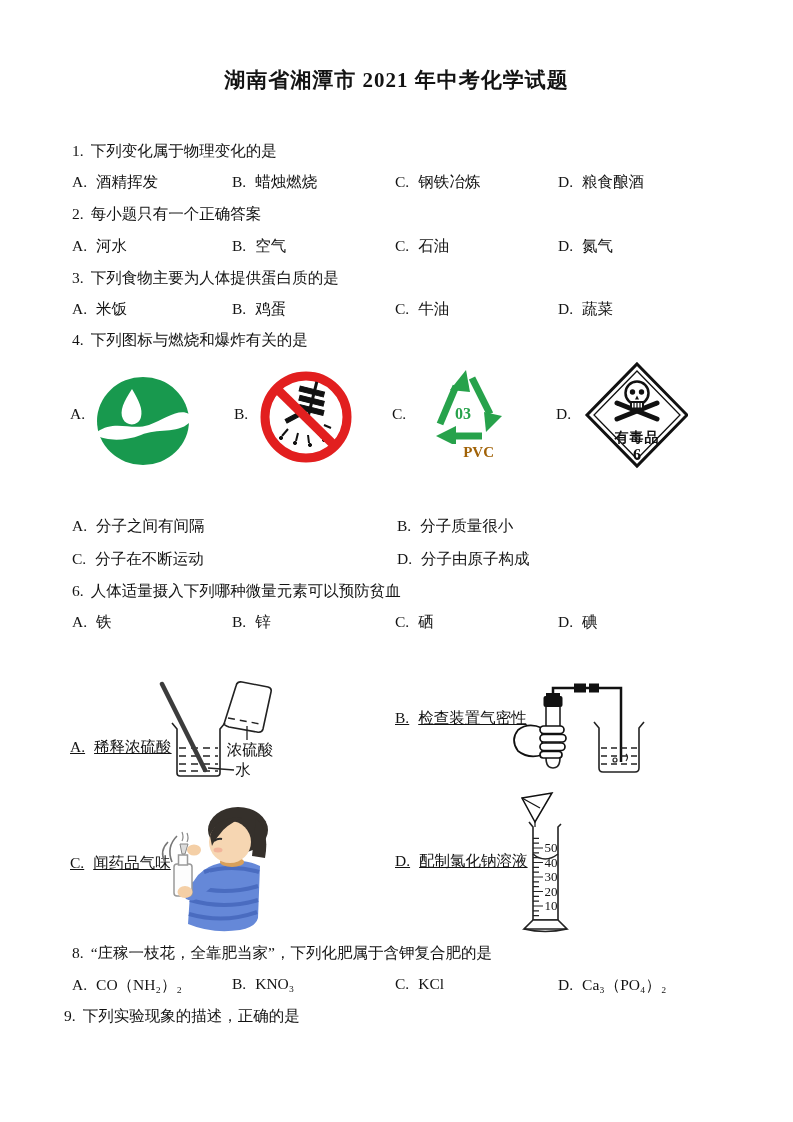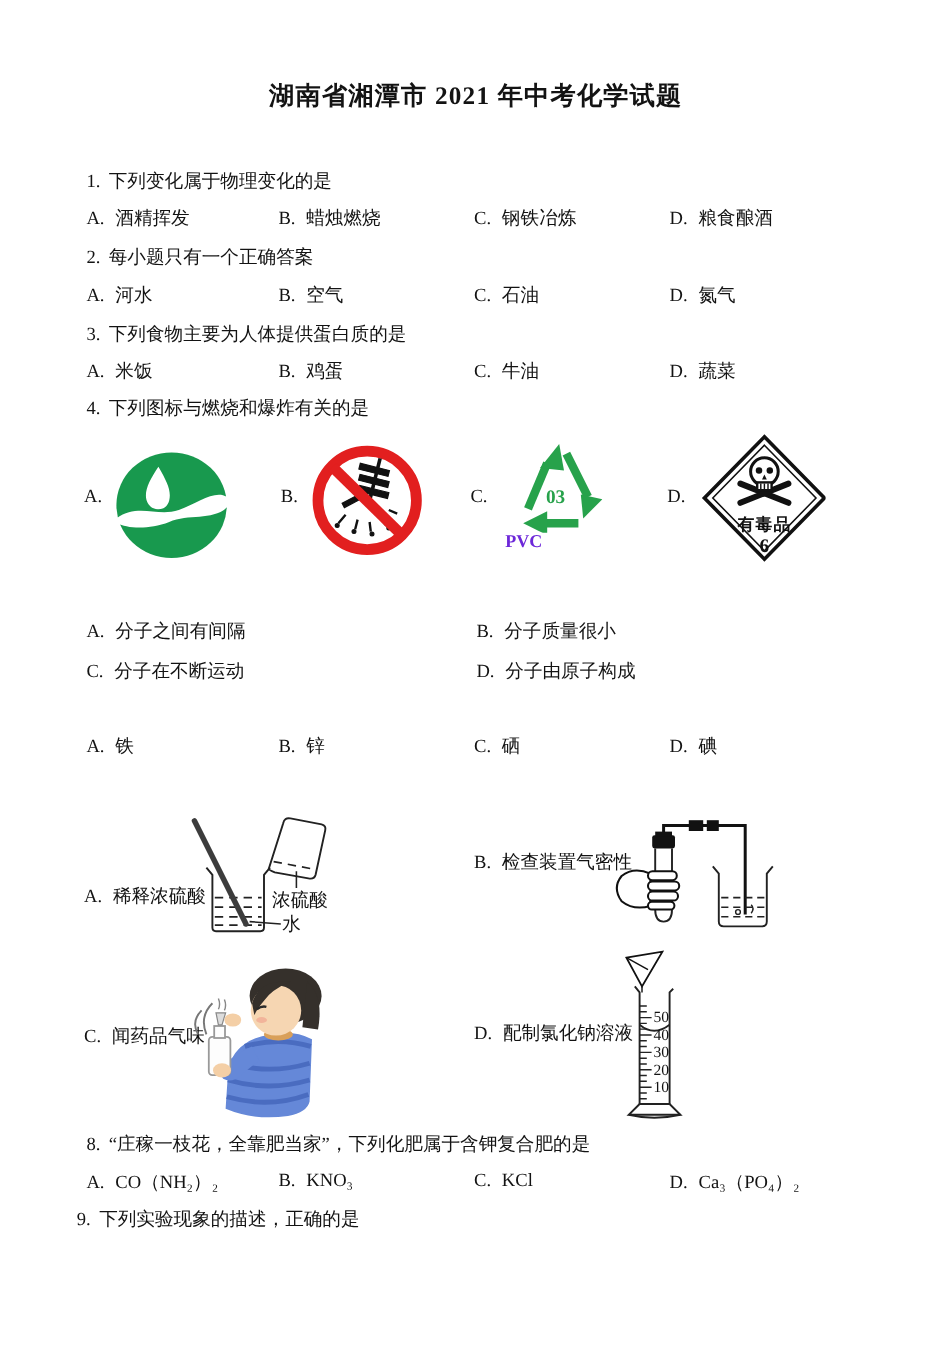--- a/index.html
+++ b/index.html
@@ -8,22 +8,22 @@
   .abs{position:absolute;white-space:nowrap;}
   .title{top:66px;left:0;width:793px;text-align:center;font-size:21px;font-weight:bold;letter-spacing:1px;}
   .section{top:107px;left:71px;font-size:16.5px;font-weight:bold;letter-spacing:0.3px;}
   .qline{font-size:15.5px;}
   .qnum{margin-right:7px;}
   .opt{font-size:15.5px;}
   .opt .lbl{margin-right:9px;}
   .c1{left:72px;} .c2{left:232px;} .c3{left:395px;} .c4{left:558px;}
   .half2{left:397px;}
   svg text{font-family:"Liberation Serif","DejaVu Serif",serif;}
-  .pvc{top:444px;left:421px;width:86px;text-align:left;font-size:15px;font-weight:bold;color:#6d28d9;}
-  .figlabel{font-size:15.5px;}
+  .pvc{top:444px;left:408px;width:86px;text-align:right;font-size:15px;font-weight:bold;color:#a16207;}
+  .figlabel{font-size:15.5px;text-decoration:underline;}
 </style>
 </head>
 <body>
 
 <div class="page">
 
   <div class="abs title">湖南省湘潭市 2021 年中考化学试题</div>
 
   <div class="abs qline" style="top:141px;left:72px">
     <span class="qnum">1.</span><span>下列变化属于物理变化的是</span>
@@ -114,20 +114,23 @@
     </g>
     <text x="53" y="81" text-anchor="middle" font-size="14" font-weight="bold" fill="#111" letter-spacing="1">有毒品</text>
     <text x="53" y="99" text-anchor="middle" font-size="16" font-weight="bold" fill="#111">6</text>
   </svg>
 
   <div class="abs opt c1" style="top:516px"><span class="lbl">A.</span><span>分子之间有间隔</span></div>
   <div class="abs opt half2" style="top:516px"><span class="lbl">B.</span><span>分子质量很小</span></div>
   <div class="abs opt c1" style="top:549px"><span class="lbl">C.</span><span>分子在不断运动</span></div>
   <div class="abs opt half2" style="top:549px"><span class="lbl">D.</span><span>分子由原子构成</span></div>
 
+  <div class="abs qline" style="top:581px;left:72px">
+    <span class="qnum">6.</span><span>人体适量摄入下列哪种微量元素可以预防贫血</span>
+  </div>
   <div class="abs opt c1" style="top:612px"><span class="lbl">A.</span><span>铁</span></div>
   <div class="abs opt c2" style="top:612px"><span class="lbl">B.</span><span>锌</span></div>
   <div class="abs opt c3" style="top:612px"><span class="lbl">C.</span><span>硒</span></div>
   <div class="abs opt c4" style="top:612px"><span class="lbl">D.</span><span>碘</span></div>
 
 
   <div class="abs opt figlabel" style="top:737px;left:70px"><span class="lbl">A.</span><span>稀释浓硫酸</span></div>
   <div class="abs opt figlabel" style="top:708px;left:395px"><span class="lbl">B.</span><span>检查装置气密性</span></div>
   <div class="abs opt figlabel" style="top:853px;left:70px"><span class="lbl">C.</span><span>闻药品气味</span></div>
   <div class="abs opt figlabel" style="top:851px;left:395px"><span class="lbl">D.</span><span>配制氯化钠溶液</span></div>

